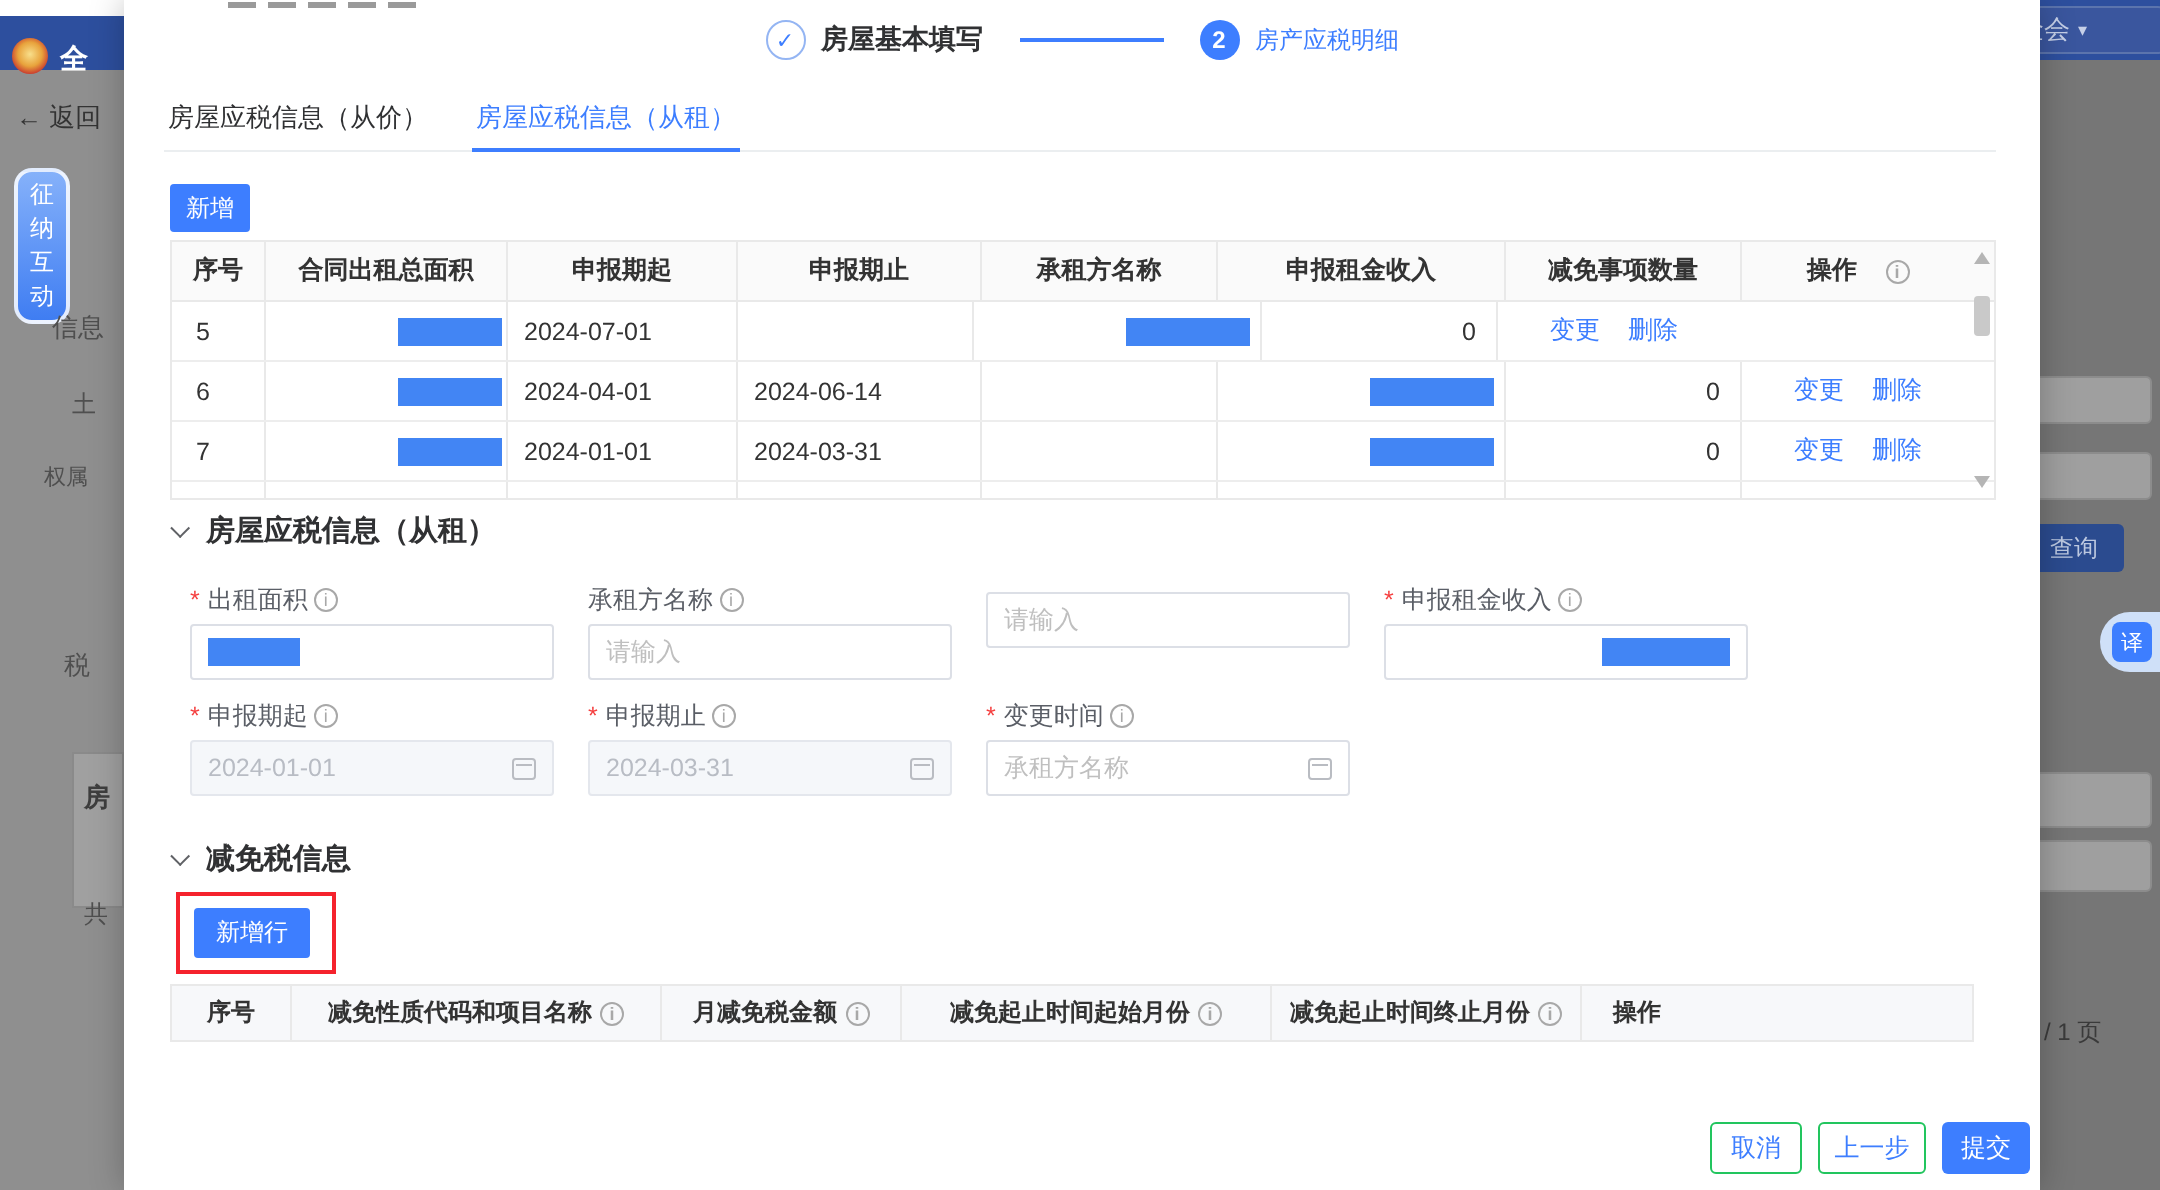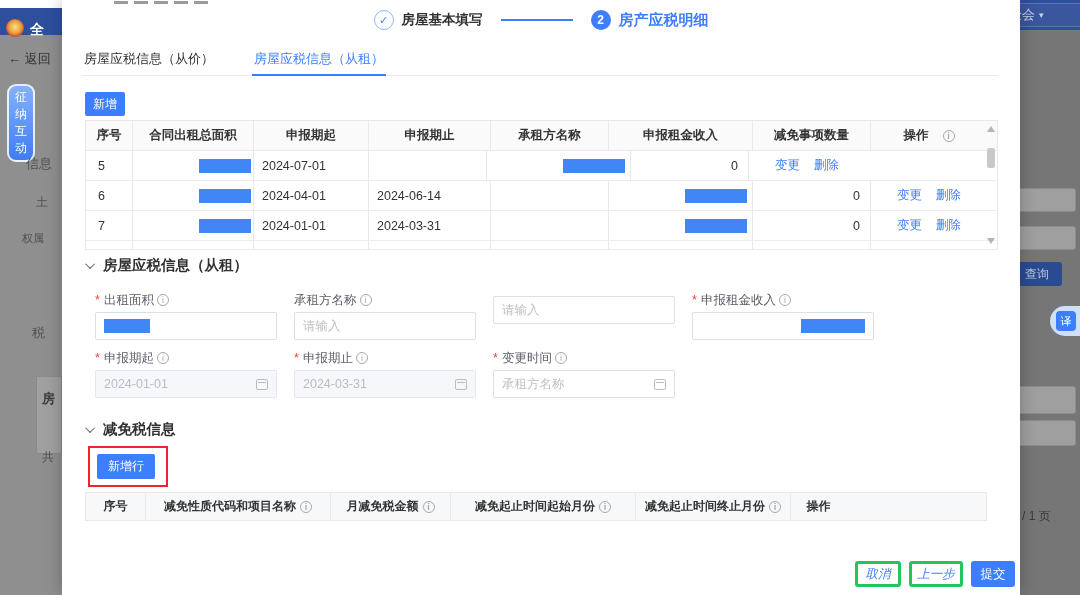--- a/index.html
+++ b/index.html
@@ -38,25 +38,25 @@
            box-shadow:0 0 16px rgba(0,0,0,.25); }
   .bc-clip { position:absolute; left:52px; top:1px; display:flex; gap:6px; }
   .bc-clip i { display:block; width:14px; height:3px; background:#9a9a9a; }
 
   
   .stepper { position:absolute; left:0; top:10px; width:958px; display:flex; align-items:center; justify-content:center; gap:8px; }
   .step-circle { width:20px; height:20px; border-radius:50%; display:flex; align-items:center; justify-content:center; font-size:12px; }
   .step-done { border:1.5px solid #94b5f3; color:#3d7eff; font-size:11px; }
   .step-active { background:#3d7eff; color:#fff; font-weight:bold; }
   .step-label1 { font-size:13.5px; font-weight:600; color:#303133; }
-  .step-label2 { font-size:15px; font-weight:700; color:#3d7eff; }
+  .step-label2 { font-size:12px; font-weight:400; color:#3d7eff; }
   .step-line { width:72px; height:2px; background:#3d7eff; margin:0 10px; }
 
   
-  .tabs { position:absolute; left:20px; top:46px; width:916px; height:30px; border-bottom:1px solid #ebeef0; display:flex; gap:36px; }
+  .tabs { position:absolute; left:20px; top:46px; width:916px; height:30px; border-bottom:1px solid #ebeef0; display:flex; gap:20px; }
   .tab { font-size:13px; color:#303133; padding:4px 2px 0 2px; height:30px; cursor:pointer; }
   .tab.active { color:#3d7eff; border-bottom:2px solid #3d7eff; }
 
   .btn-primary { background:#3d7eff; color:#fff; font-size:12px; border:none; border-radius:2px;
                  display:flex; align-items:center; justify-content:center; cursor:pointer; }
   .add-btn { position:absolute; left:23px; top:92px; width:40px; height:24px; }
 
   
   .tbl1 { position:absolute; left:23px; top:120px; width:913px; height:130px; border:1px solid #e9e9e9; overflow:hidden; background:#fff; }
   .trow { display:flex; }
@@ -103,21 +103,21 @@
   .redbox { position:absolute; left:26px; top:446px; width:80px; height:41px; border:2px solid #f5222d; }
   .addrow-btn { position:absolute; left:7px; top:6px; width:58px; height:25px; }
   .tbl2 { position:absolute; left:23px; top:492px; width:902px; border:1px solid #e9e9e9; background:#f7f8fa; }
   .tbl2 .trow { height:27px; }
   .tbl2 .tc { font-size:12px; font-weight:bold; color:#333; justify-content:center; gap:4px; }
   .d1{width:60px;} .d2{width:185px;} .d3{width:140px;} .d4{width:120px;} .d5{width:185px;} .d6{width:155px;} .d7{width:55px;}
 
   
   .footer-btn { position:absolute; top:561px; height:26px; border-radius:3px; font-size:12.5px;
                 display:flex; align-items:center; justify-content:center; cursor:pointer; }
-  .btn-outline { background:#fff; border:3px solid #22c55e; color:#3d7eff;font-style:italic; }
+  .btn-outline { background:#fff; border:1px solid #22c55e; color:#3d7eff; }
   .cancel { left:793px; width:46px; }
   .prev { left:847px; width:54px; }
   .submit { left:909px; width:44px; background:#3d7eff; border:none; color:#fff; }
 </style>
 </head>
 <body>
 
 <div class="screen">
 
   <div class="bg-left">

